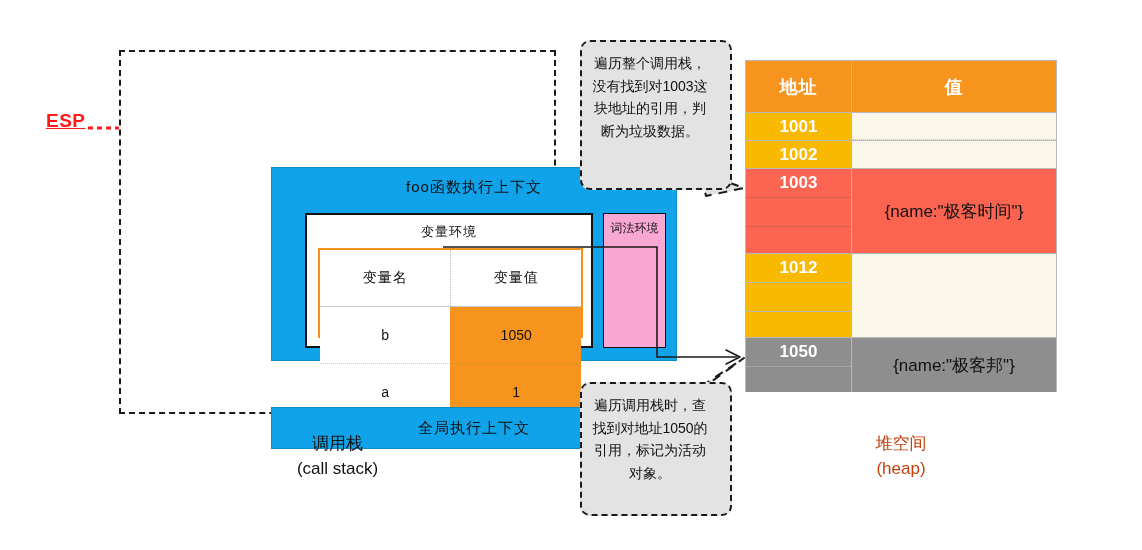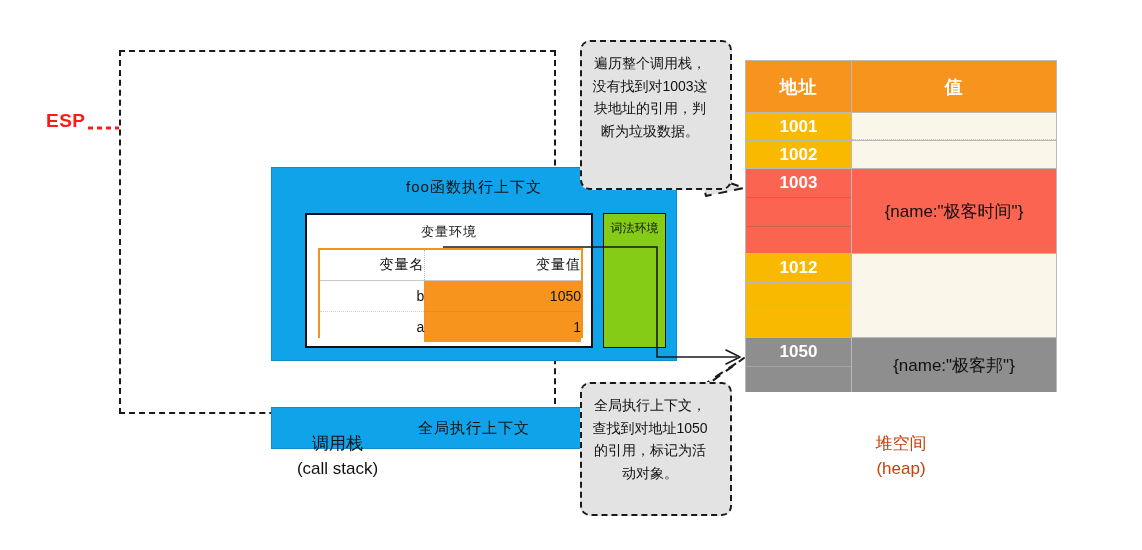--- a/index.html
+++ b/index.html
@@ -30,20 +30,21 @@
     box-sizing: border-box;
     background: #ffffff;
   }
   #esp-label {
     position: absolute;
     left: 46px; top: 110px;
     color: #ff1a1a;
     font-size: 19px;
     font-weight: 700;
     letter-spacing: 0.5px;
+    text-decoration: underline;
   }
   #esp-arrow {
     position: absolute;
     left: 86px; top: 112px;
     width: 72px; height: 32px;
   }
 
   #foo-context {
     position: absolute;
     left: 150px; top: 115px;
@@ -86,41 +87,41 @@
     box-sizing: border-box;
     border-collapse: collapse;
   }
   #var-table table {
     width: 100%;
     height: 100%;
     border-collapse: collapse;
     table-layout: fixed;
   }
   #var-table th, #var-table td {
-    text-align: right;
+    text-align: center;
     font-size: 14px;
     color: #111;
     font-weight: normal;
-    padding: 0;
+    padding: 13px;
   }
   #var-table th { height: 30px; letter-spacing: 1px; background: #ffffff; }
   #var-table td { height: 30px; }
   .vt-name-col { width: 40%; background: #ffffff; }
   .vt-val-col  { background: #f7941e; }
   .vt-hdr-row th { border-bottom: 1px solid #c9c9c9; }
   .vt-hdr-row th.vt-name-col { border-right: 1px dotted #bdbdbd; }
   .vt-row td.vt-name-col { border-right: 1px solid #f5921e; }
   .vt-row.vt-row-sep td { border-top: 1px dotted #cfcfcf; }
   .vt-row.vt-row-sep td.vt-val-col { border-top: 1px dotted #d98c16; }
 
   #lexical-env-box {
     position: absolute;
     left: 331px; top: 45px;
     width: 63px; height: 135px;
-    background: #84cc16;
+    background: #f9a8d4;
     border: 1px solid #111;
     box-sizing: border-box;
   }
   #lexical-env-title {
     position: absolute;
     left: 0; top: 6px;
     width: 100%;
     text-align: center;
     font-size: 12px;
     color: #111;
@@ -346,15 +347,15 @@
     <polyline points="443,247 657,247 657,357 737,357" fill="none" stroke="#1a1a1a" stroke-width="1.6"></polyline>
     <path d="M726,350 L740,357 L726,364" fill="none" stroke="#1a1a1a" stroke-width="1.6" stroke-linecap="round" stroke-linejoin="round"></path>
 
     <path d="M700,172 L744,188 L706,196 Z" fill="#e3e3e3" stroke="#1a1a1a" stroke-width="2" stroke-dasharray="9,7" stroke-linejoin="round"></path>
 
     <path d="M700,390 L744,358 L708,382 Z" fill="#e3e3e3" stroke="#1a1a1a" stroke-width="2" stroke-dasharray="9,7" stroke-linejoin="round"></path>
   </svg>
 
   <div class="callout" id="callout-garbage">遍历整个调用栈，没有找到对1003这块地址的引用，判断为垃圾数据。</div>
 
-  <div class="callout" id="callout-active">全局执行上下文，查找到对地址1050的引用，标记为活动对象。</div>
+  <div class="callout" id="callout-active">遍历调用栈时，查找到对地址1050的引用，标记为活动对象。</div>
 
 </div>
 
 </body></html>

